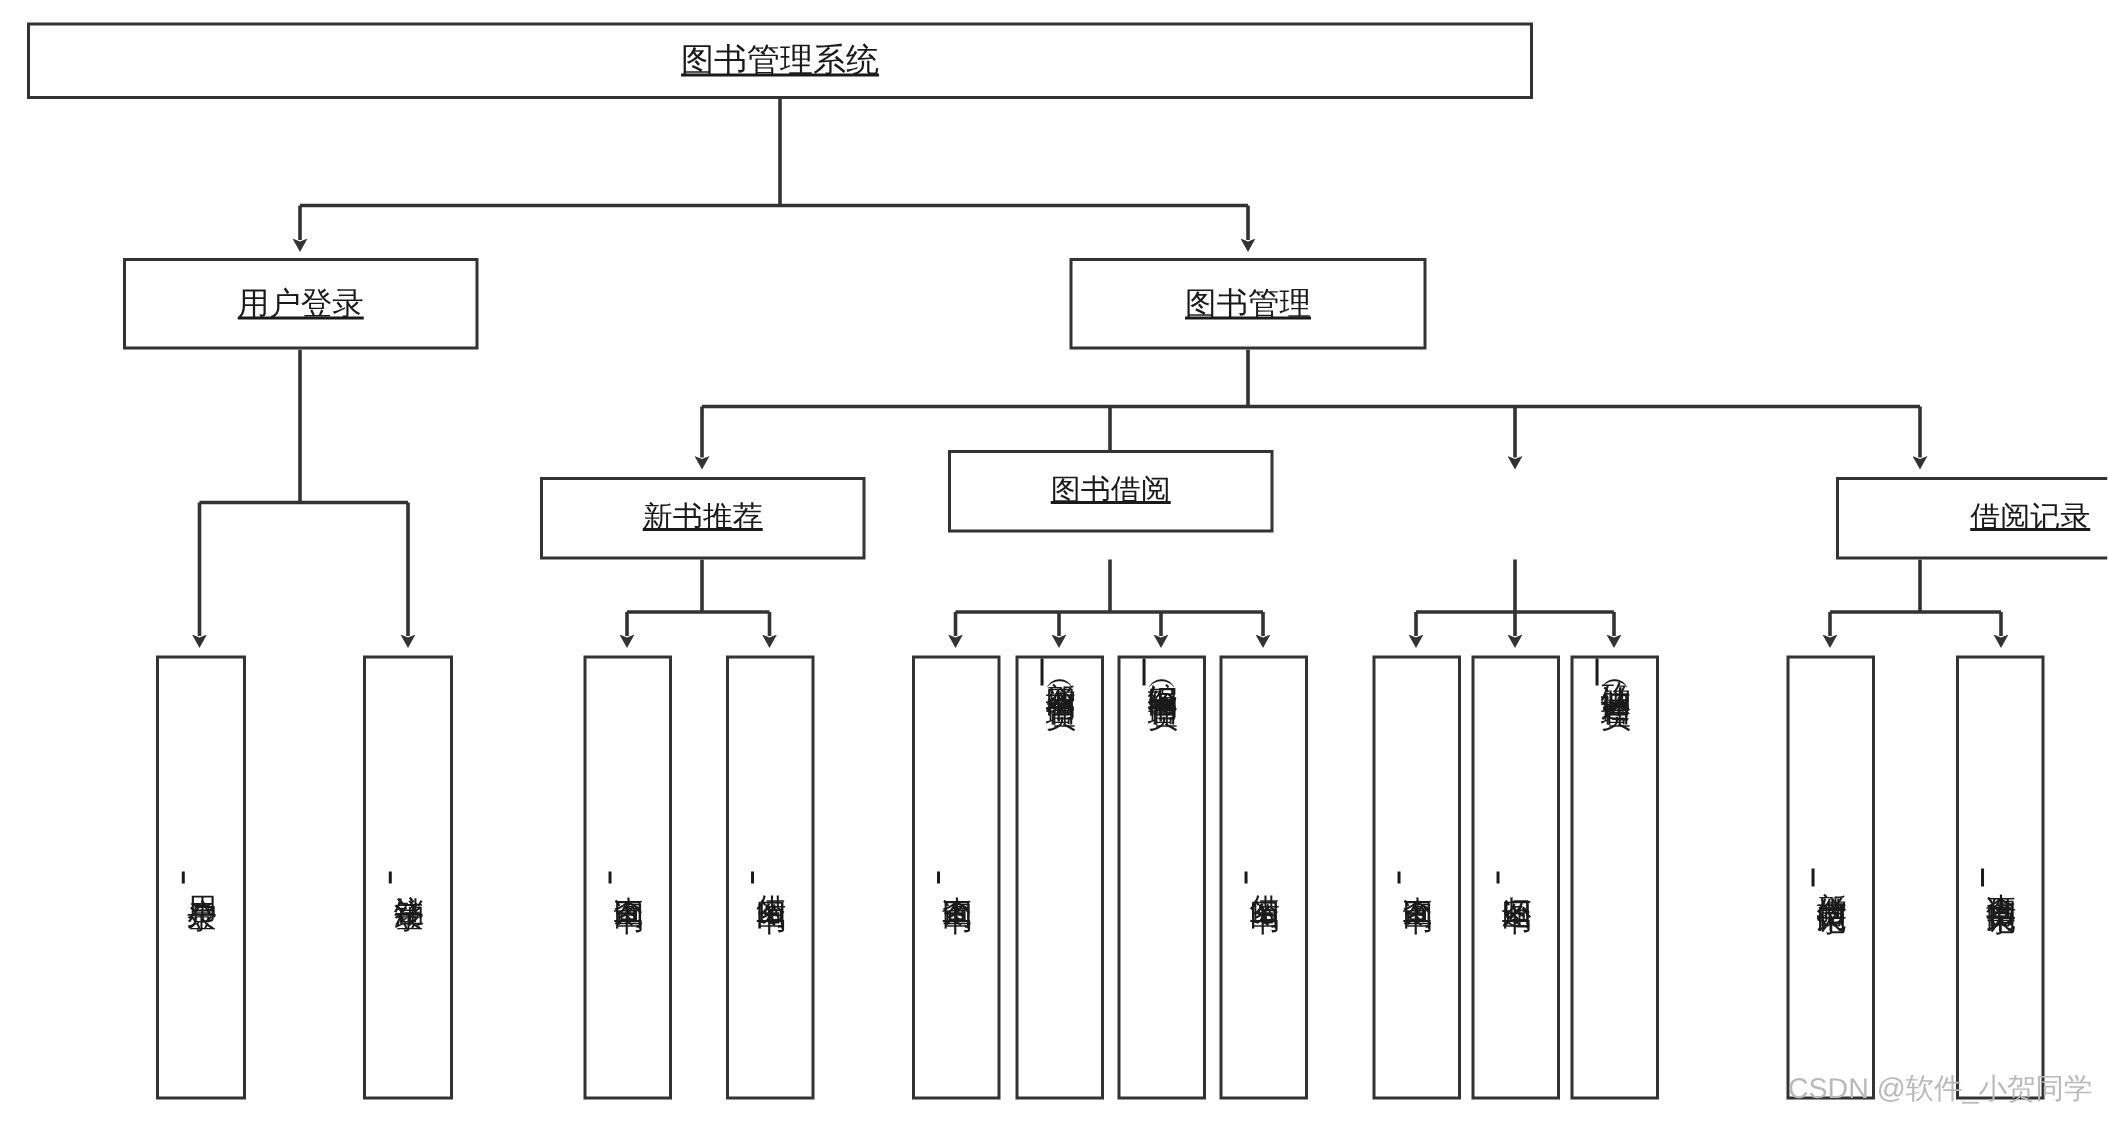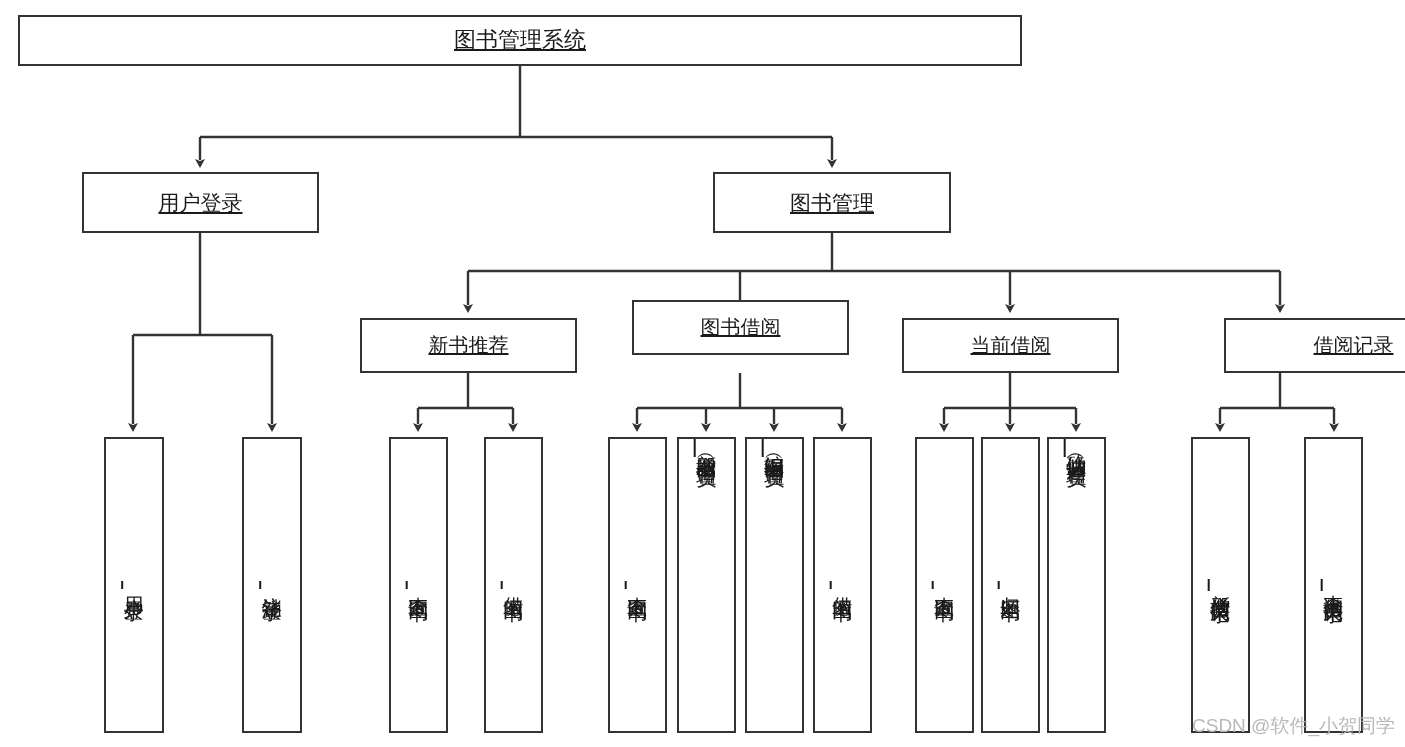--- a/index.html
+++ b/index.html
@@ -127,23 +127,20 @@
   <div class="node l2" style="left:360px; top:318px; width:217px; height:55px;">
     <span class="lbl">新书推荐</span>
   </div>
 
   <div class="node l1" style="left:713px; top:172px; width:238px; height:61px;">
     <span class="lbl">图书管理</span>
   </div>
   <div class="node l2" style="left:632px; top:300px; width:217px; height:55px;">
     <span class="lbl">图书借阅</span>
   </div>
-  <div class="node l2" style="left:902px; top:318px; width:217px; height:55px;">
-    <span class="lbl">当前借阅</span>
-  </div>
   <div class="node l2" style="left:1224px; top:318px; width:259px; height:55px;">
     <span class="lbl">借阅记录</span>
   </div>
 
   <div class="node leaf" style="left:104px; top:437px; width:60px; height:296px;">
     <span class="lbl">用户登录</span>
   </div>
   <div class="node leaf" style="left:242px; top:437px; width:60px; height:296px;">
     <span class="lbl">注销登录</span>
   </div>

